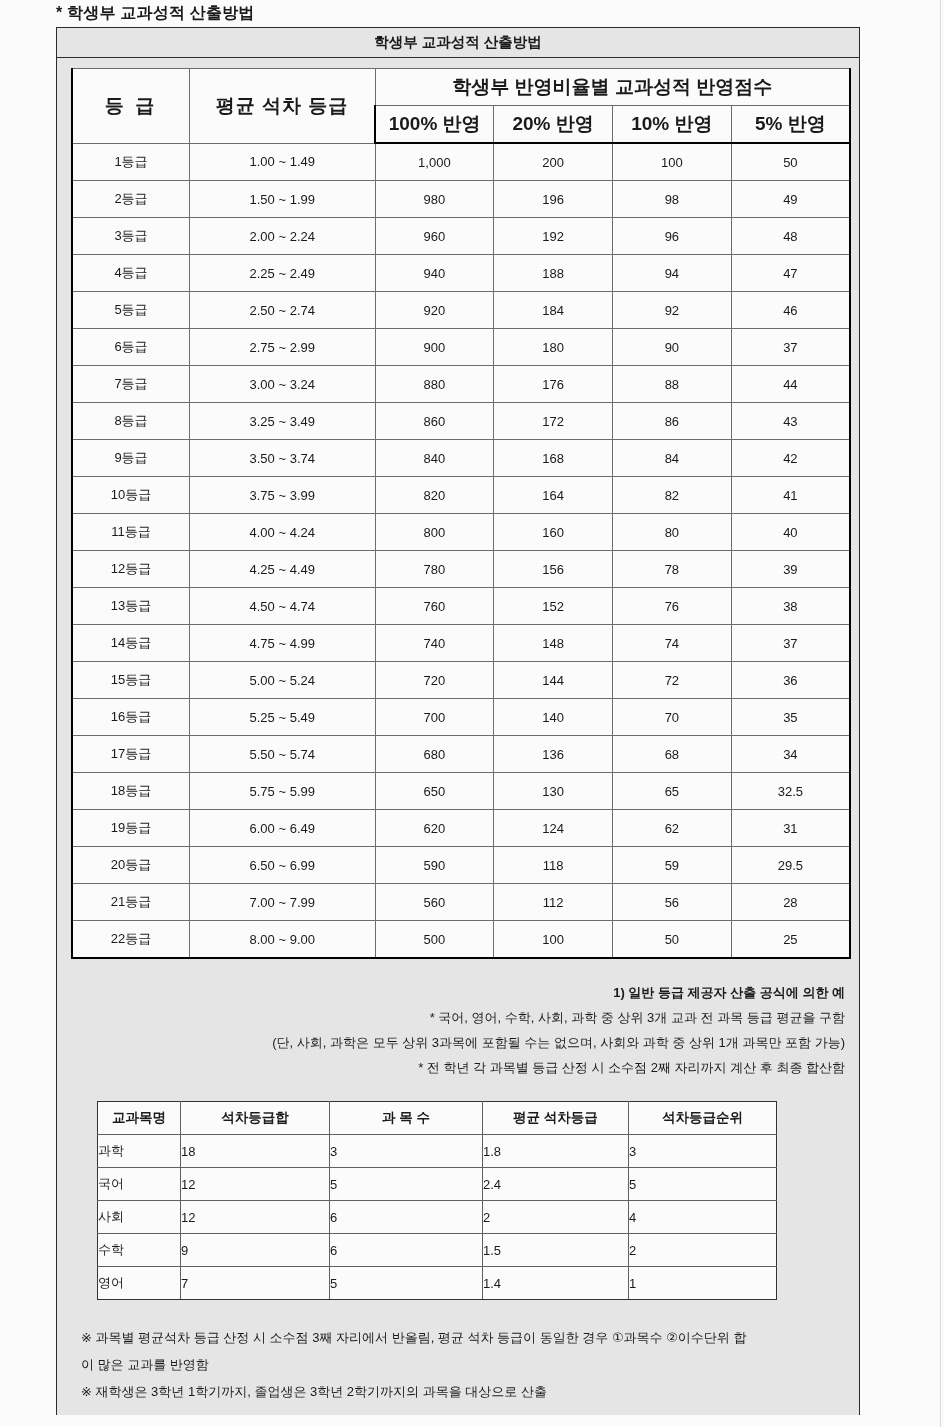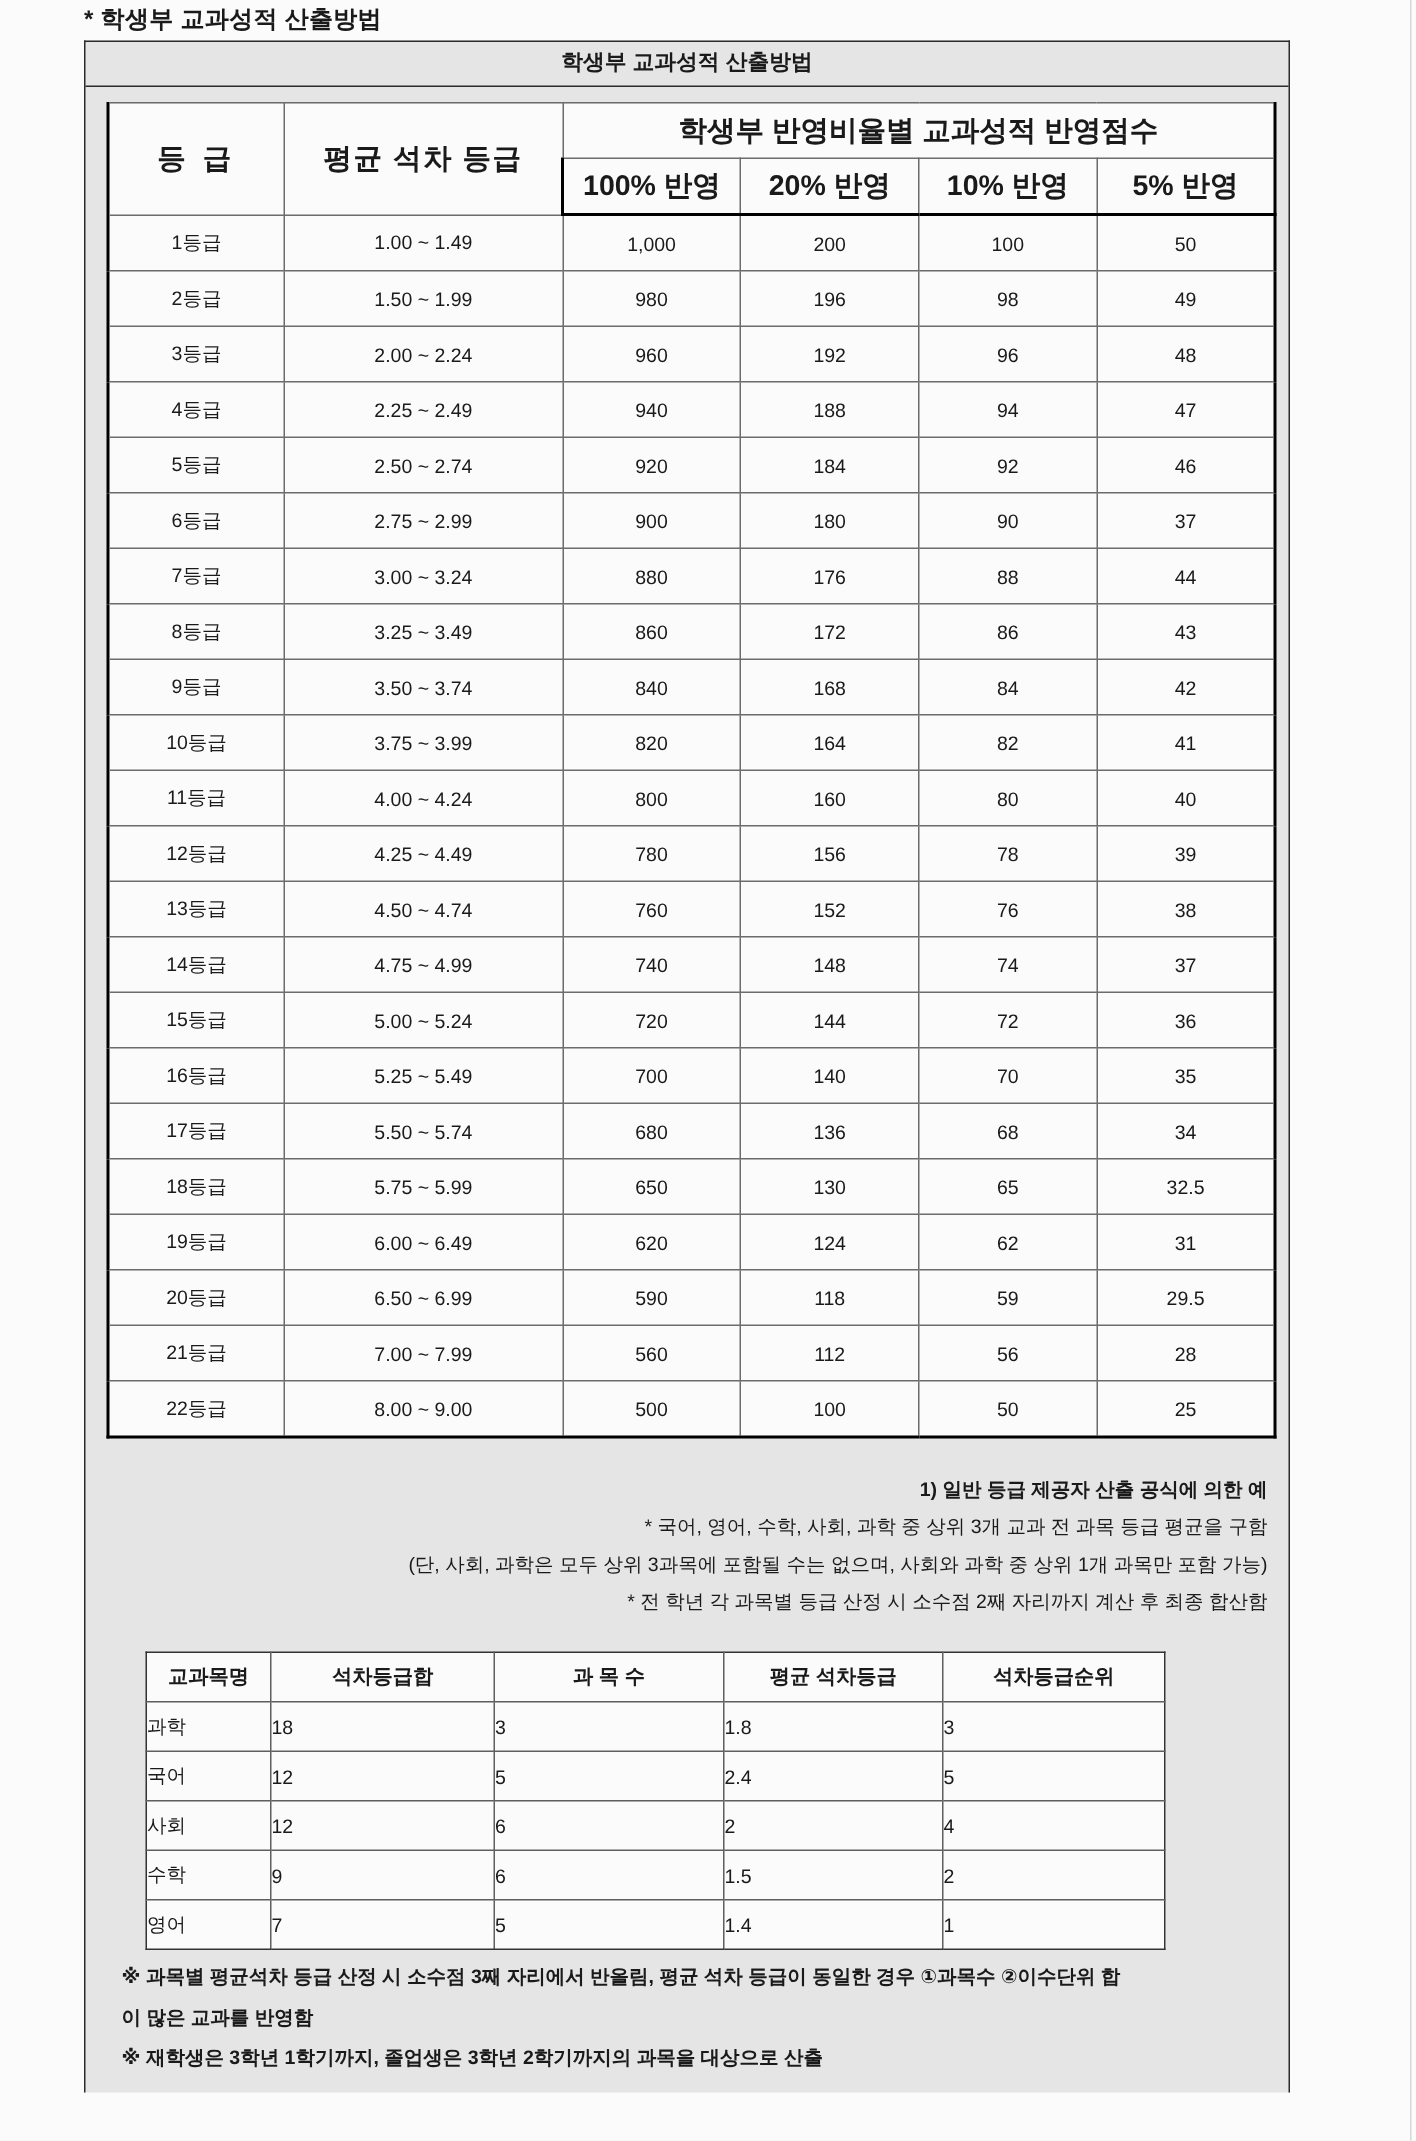--- a/index.html
+++ b/index.html
@@ -137,24 +137,23 @@
   table.step-table tr th:last-child, table.step-table tr td:last-child { border-right: 1.5px solid #333; }
   table.step-table thead th { border-top: 1.5px solid #333; }
   table.step-table tbody tr:last-child td { border-bottom: 1.5px solid #333; }
   .st-c0 { width: 82px; }
   .st-c1 { width: 148px; }
   .st-c2 { width: 152px; }
   .st-c3 { width: 145px; }
   .st-c4 { width: 147px; }
 
   .footer-notes {
-    margin-top: 4px;
+    margin-top: 24px;
     padding-left: 10px;
     padding-bottom: 10px;
-    font-weight: bold;
   }
   .footer-notes .note-line { line-height: 27px; }
 </style>
 </head>
 <body>
 
 <div class="page-edge"></div>
 
 <div class="doc-heading">* 학생부 교과성적 산출방법</div>
 

